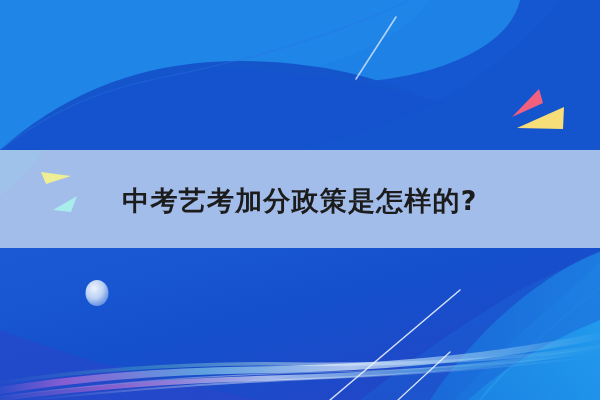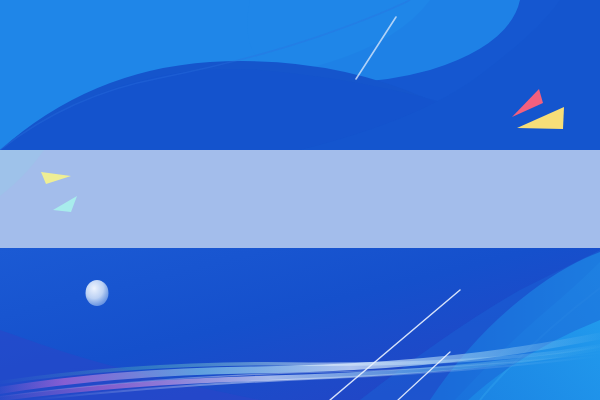--- a/index.html
+++ b/index.html
@@ -170,14 +170,17 @@
       <path d="M30,400 Q180,384 330,378 Q470,372 600,356" fill="none" stroke="url(#gAurora4)" stroke-width="2" opacity="0.8"></path>
       <path d="M-10,398 Q150,376 330,372 Q470,369 610,352" fill="none" stroke="url(#gAurora4)" stroke-width="1.2" opacity="0.7"></path>
 
       <path d="M460,290 L330,400" stroke="url(#gStreakBot)" stroke-width="1.5" stroke-linecap="round"></path>
       <path d="M450,352 L398,400" stroke="url(#gStreakBot)" stroke-width="1.3" stroke-linecap="round"></path>
 
       <ellipse cx="97" cy="293" rx="11.5" ry="13" fill="url(#gBubble)"></ellipse>
     </g>
   </svg>
 
+  <div id="title-band">
+    <span id="title-text">中考艺考加分政策是怎样的?</span>
+  </div>
 
 </div>
 
 </body></html>

